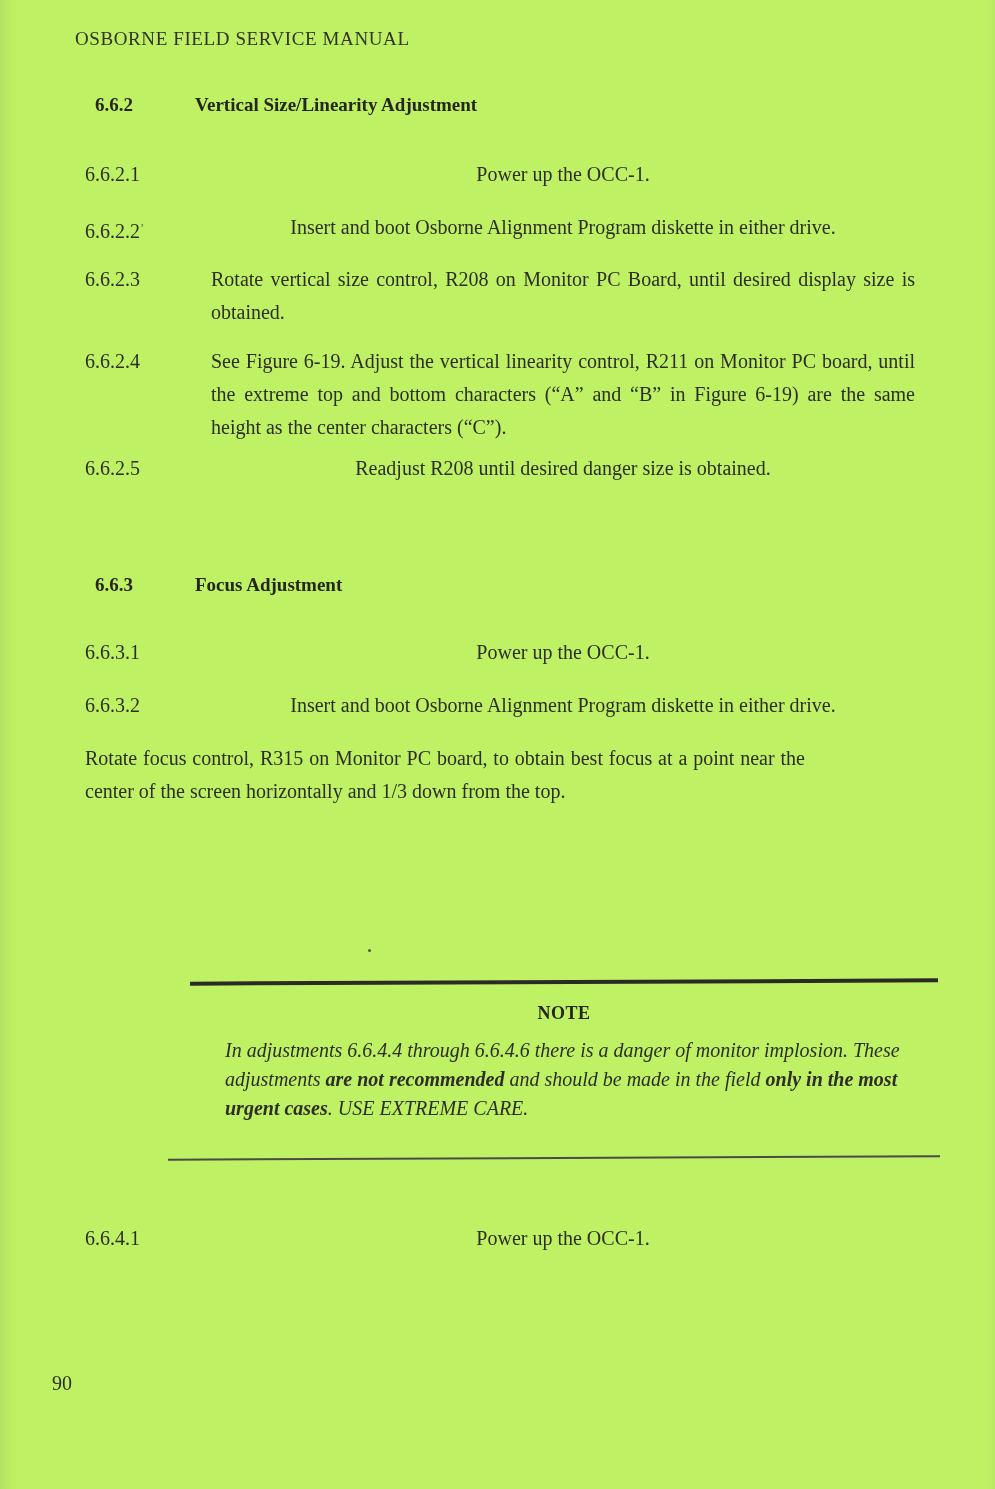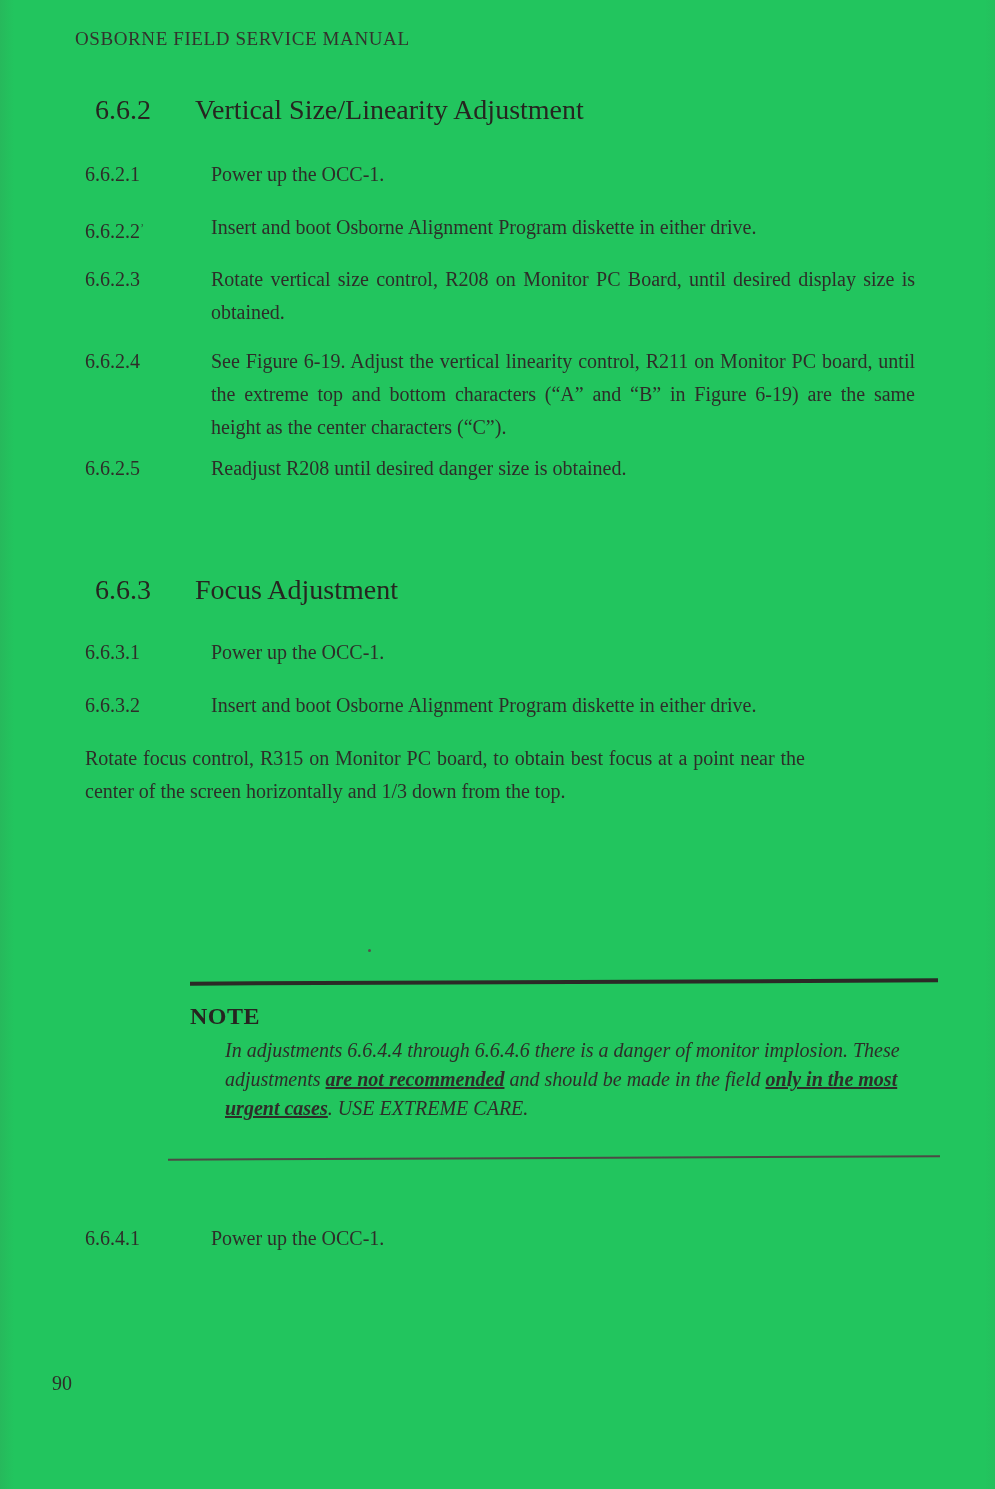--- a/index.html
+++ b/index.html
@@ -5,21 +5,21 @@
   html, body {
     margin: 0;
     padding: 0;
     background: #e8e7e2;
   }
   .page {
     position: relative;
     width: 995px;
     height: 1489px;
     margin: 0 auto;
-    background: #22c55e;
+    background: #bef264;
     color: #2e2d29;
     font-family: "Liberation Serif", "DejaVu Serif", serif;
     overflow: hidden;
   }
   
   .page::before {
     content: "";
     position: absolute;
     inset: 0;
     pointer-events: none;
@@ -35,22 +35,22 @@
     font-size: 19px;
     letter-spacing: 0.6px;
     color: #33322d;
     white-space: nowrap;
   }
 
   .section-heading {
     position: absolute;
     left: 95px;
     display: flex;
-    font-weight: normal;
-    font-size: 28px;
+    font-weight: bold;
+    font-size: 19px;
     color: #262520;
     white-space: nowrap;
   }
   .section-heading .h-num { width: 100px; flex: 0 0 100px; }
 
   .step {
     position: absolute;
     left: 85px;
     width: 830px;
     display: flex;
@@ -61,21 +61,21 @@
   .step .num {
     flex: 0 0 105px;
     width: 105px;
     white-space: nowrap;
   }
   .step .num .mark {
     font-size: 13px;
     opacity: 0.65;
     vertical-align: 6px;
   }
-  .step .txt { width: 720px; }
+  .step .txt { width: 720px; text-align: center; }
   .step .txt.justify { text-align: justify; }
 
   .speck {
     position: absolute;
     left: 368px;
     top: 949px;
     width: 3px;
     height: 3px;
     border-radius: 50%;
     background: #55534c;
@@ -98,36 +98,37 @@
     height: 2px;
     background: #4c4a44;
     transform: rotate(-0.25deg);
   }
 
   .note-label {
     position: absolute;
     left: 190px;
     top: 1003px;
     width: 748px;
+    text-align: center;
     font-weight: bold;
-    font-size: 24px;
+    font-size: 18px;
     letter-spacing: 0.5px;
     color: #262520;
   }
   .note-text {
     position: absolute;
     left: 225px;
     top: 1036px;
     width: 676px;
     font-style: italic;
     font-size: 20px;
     line-height: 29px;
     color: #2e2d29;
   }
-  .note-text .bi { font-weight: bold; text-decoration: underline; }
+  .note-text .bi { font-weight: bold; }
 
   .page-number {
     position: absolute;
     left: 52px;
     top: 1372px;
     font-size: 20px;
   }
 </style>
 </head>
 <body>

